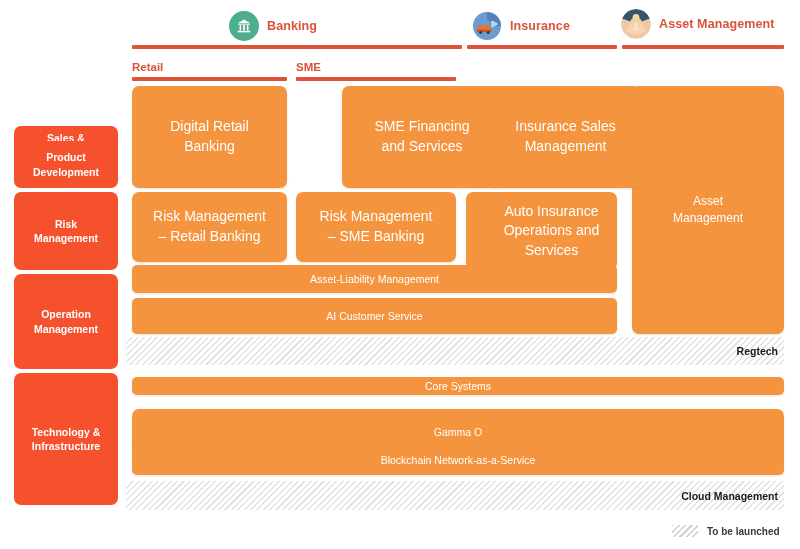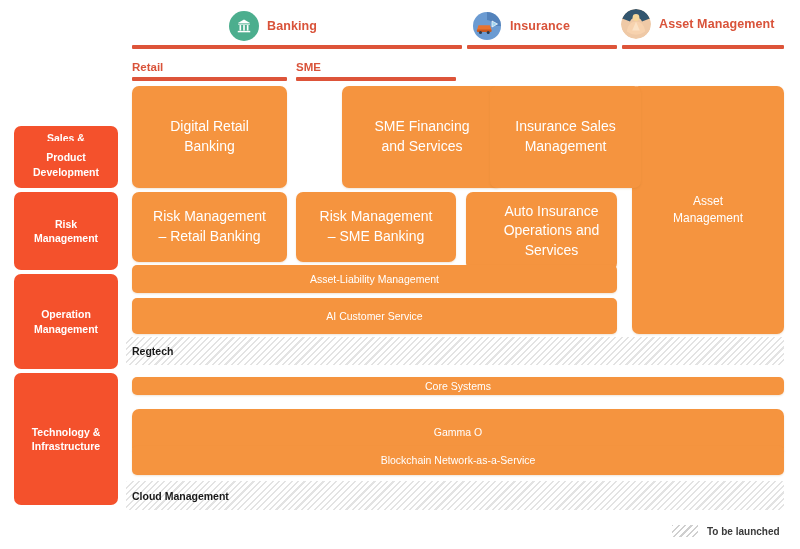--- a/index.html
+++ b/index.html
@@ -51,21 +51,21 @@
 
   
   .hatch{
     position:absolute;
     background:
       repeating-linear-gradient(
         -45deg,
         #ffffff 0px, #ffffff 3px,
         #e3e3e3 3px, #e3e3e3 4.5px
       );
-    display:flex;align-items:center;justify-content:flex-start;
+    display:flex;align-items:center;justify-content:flex-end;
     color:#1a1a1a;font-size:10.5px;font-weight:bold;
     border-radius:2px;
   }
   .hatch .htxt{
     background:transparent;padding:0 6px;
   }
 
   
   .legend{
     position:absolute;display:flex;align-items:center;gap:9px;

